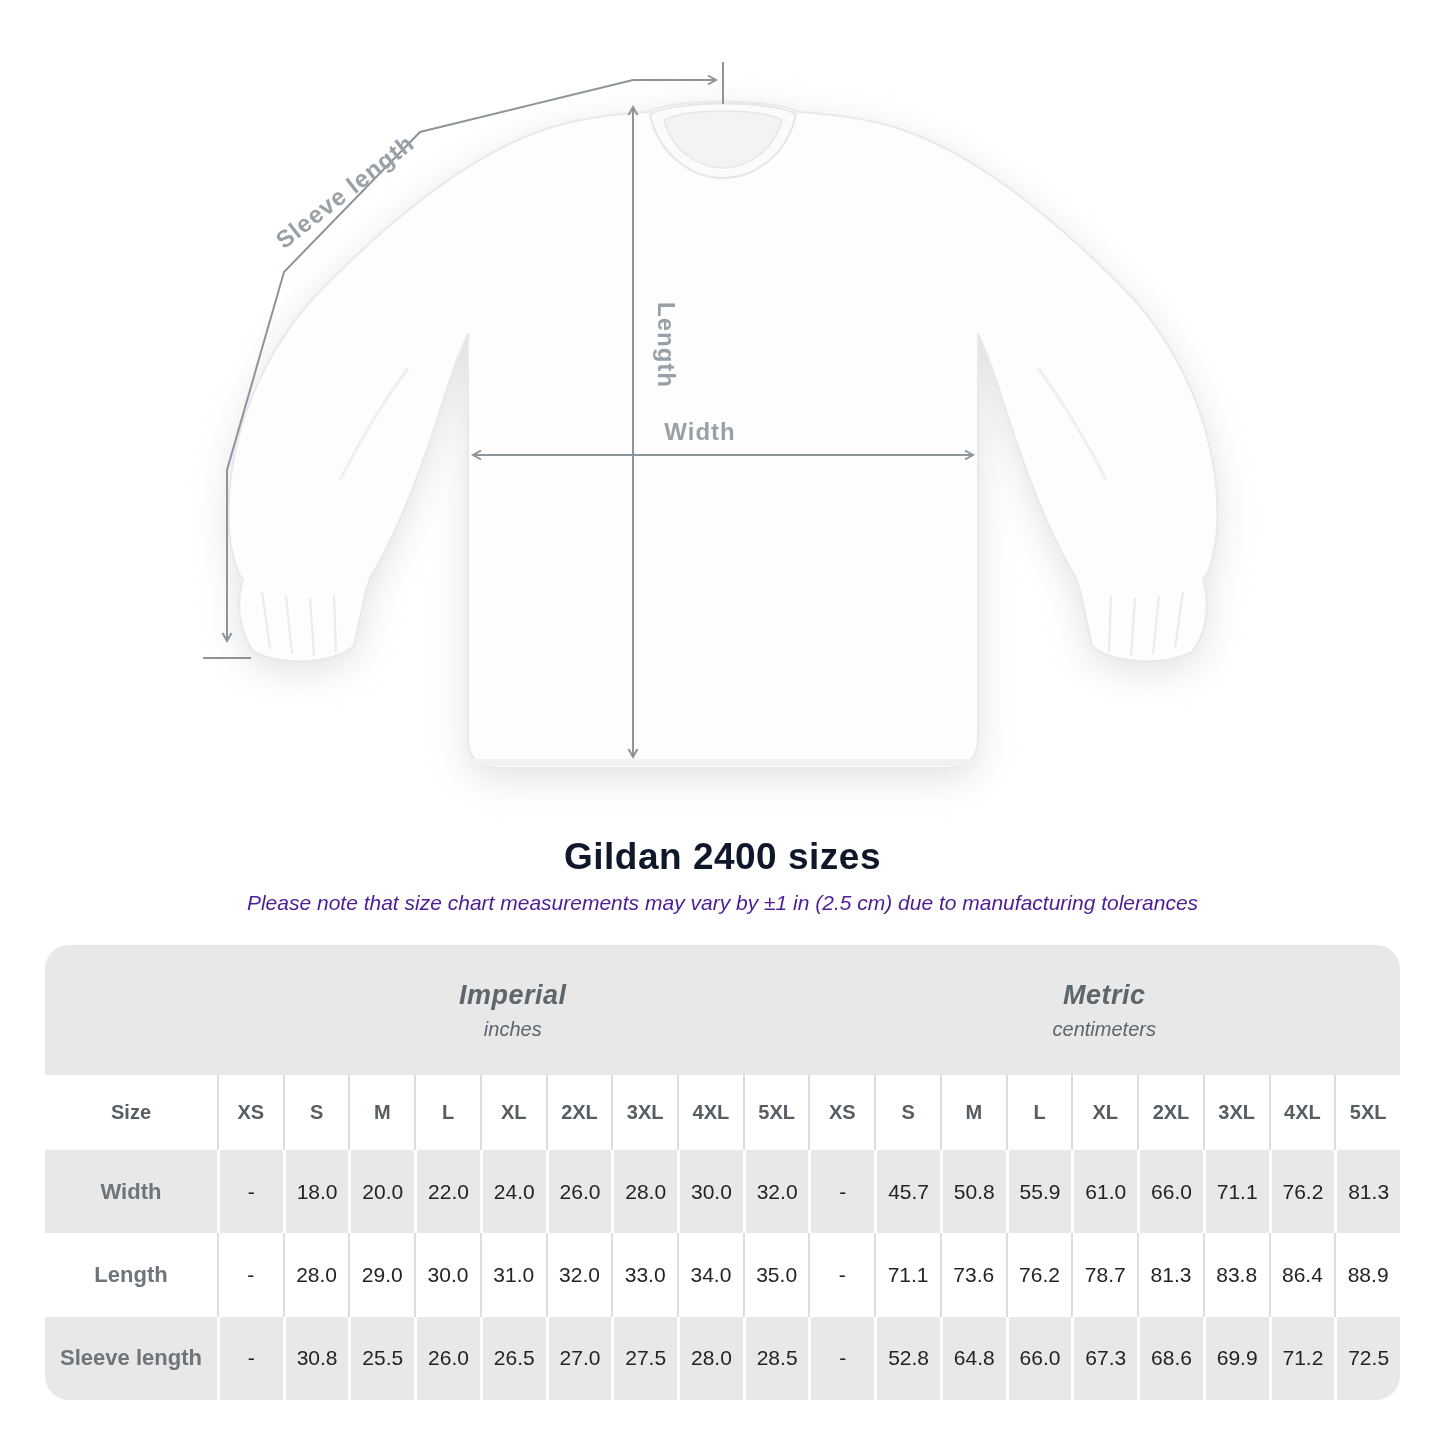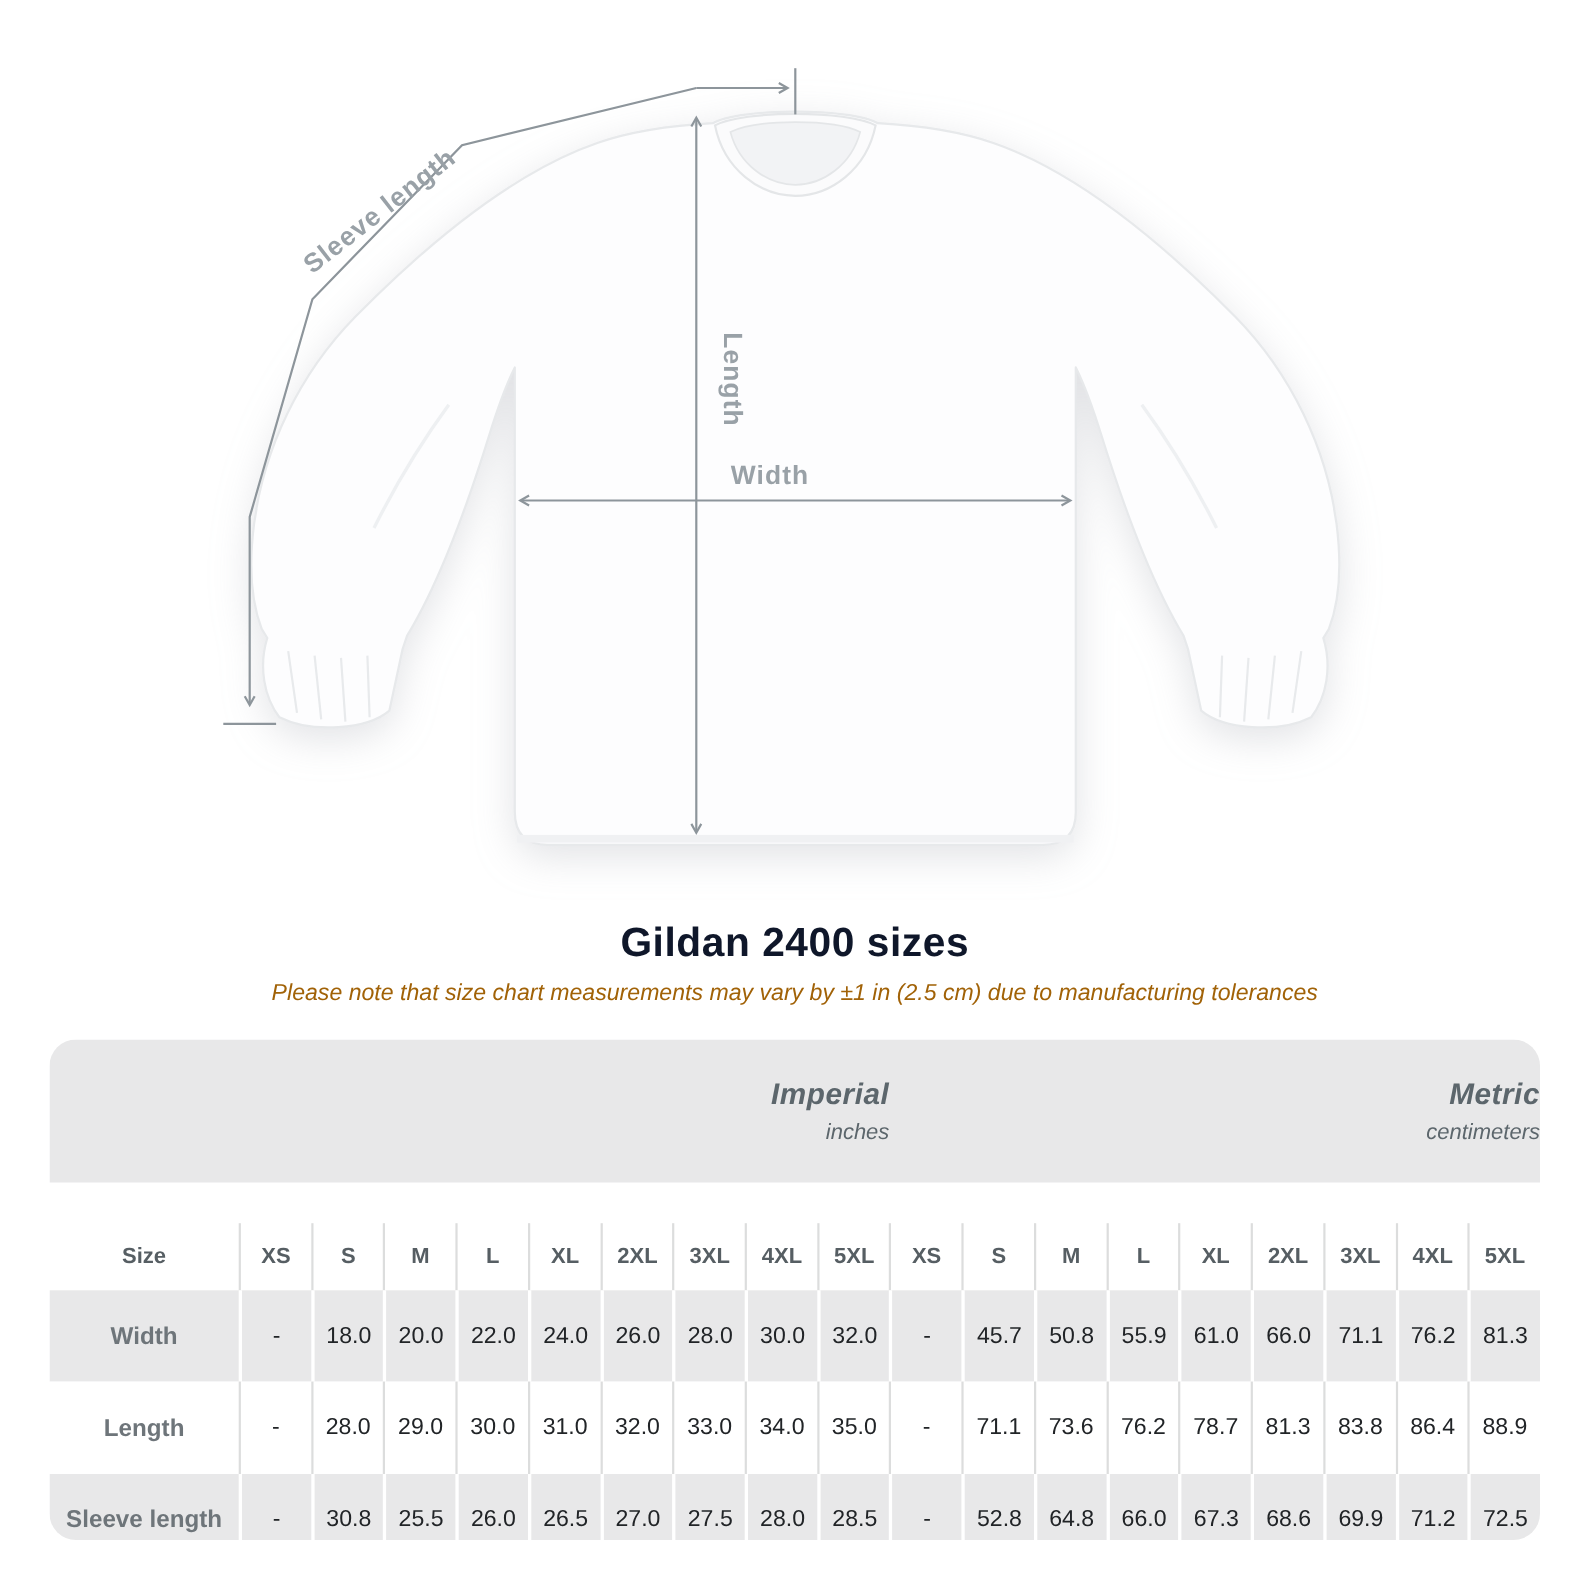--- a/index.html
+++ b/index.html
@@ -2,31 +2,31 @@
 <html><head>
 <meta charset="utf-8">
 <style>
   html,body{margin:0;padding:0;background:#ffffff;}
   .stage{position:relative;width:1445px;height:1445px;background:#ffffff;overflow:hidden;
          font-family:"Liberation Sans","DejaVu Sans",sans-serif;}
   .diagram-svg{position:absolute;left:0;top:0;}
   .page-title{position:absolute;top:836px;left:0;width:1445px;text-align:center;
               font-size:37px;font-weight:bold;color:#0f172a;letter-spacing:.5px;}
   .page-note{position:absolute;top:891px;left:0;width:1445px;text-align:center;
-             font-size:21px;font-style:italic;color:#a16207;}
+             font-size:21px;font-style:italic;color:#4c1d95;}
   .size-table{position:absolute;left:45px;top:945px;width:1355px;height:455px;
               border-radius:24px;overflow:hidden;background:#ffffff;}
   .trow{display:grid;grid-template-columns:172px repeat(18,1fr);}
   .band{height:130px;background:#e8e8e9;}
-  .band .group{display:flex;flex-direction:column;align-items:flex-end;justify-content:center;gap:7px;}
+  .band .group{display:flex;flex-direction:column;align-items:center;justify-content:center;gap:7px;}
   .group-imperial{grid-column:2 / span 9;}
   .group-metric{grid-column:11 / span 9;}
   .group-name{font-size:27px;font-weight:bold;font-style:italic;color:#5c666c;letter-spacing:.5px;}
   .group-unit{font-size:20px;font-style:italic;color:#5c666c;}
-  .size-row{height:61px;background:#ffffff;margin-top:37px;}
+  .size-row{height:75px;background:#ffffff;}
   .data-row{height:83.33px;}
   .row-gray{background:#e8e8e9;}
   .row-white{background:#ffffff;}
   .cell{display:flex;align-items:center;justify-content:center;font-size:21px;color:#212427;}
   .size-row .cell{font-weight:bold;font-size:20px;color:#565e63;}
   .label-cell,.corner-cell{font-weight:bold;font-size:22px;color:#6e757a;}
   .size-row .cell + .cell{border-left:2px solid #dcdddd;}
   .row-white .cell + .cell{border-left:2px solid #dcdddd;}
   .row-gray  .cell + .cell{border-left:3px solid #ffffff;}
   .size-row .boundary,.row-white .boundary{border-left-width:3px;}

